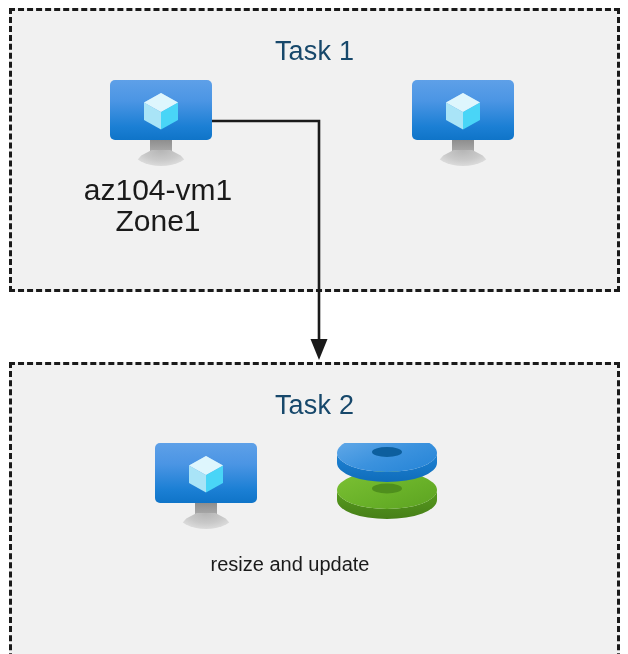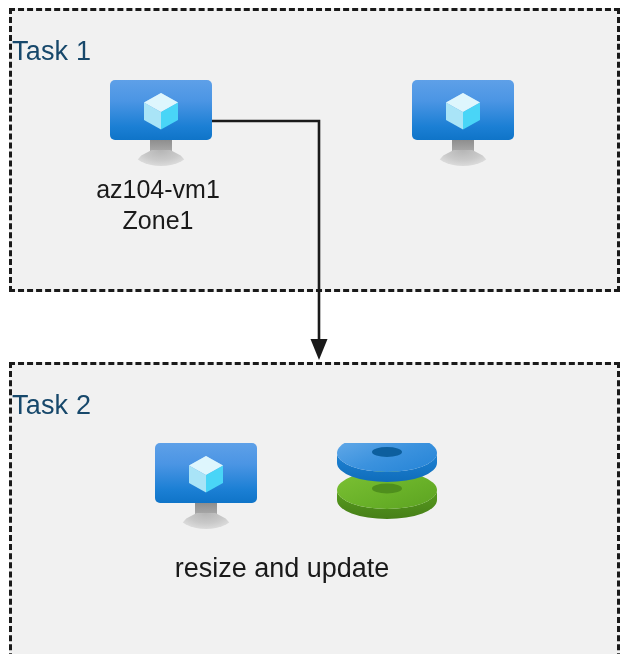--- a/index.html
+++ b/index.html
@@ -31,20 +31,21 @@
   }
   #task2-box {
     left: 9px;
     top: 362px;
     width: 611px;
     height: 352px;
   }
   .task-title {
     position: absolute;
     width: 100%;
+    text-align: center;
     color: #17486b;
     font-size: 27px;
     font-family: "Liberation Sans", sans-serif;
     letter-spacing: 0.2px;
   }
   #task1-title { top: 25px; }
   #task2-title { top: 25px; }
 
   
   .vm-icon {
@@ -92,35 +93,35 @@
     position: absolute;
     width: 104px;
     height: 86px;
   }
 
   
   .node-label {
     position: absolute;
     text-align: center;
     color: #1a1a1a;
-    font-size: 25px;
+    font-size: 30px;
     line-height: 31px;
     font-family: "Liberation Sans", sans-serif;
     white-space: pre-line;
   }
   #vm1-label { left: 28px; top: 174px; width: 260px; }
   #vm2-label { left: 330px; top: 174px; width: 260px; }
   #task2-caption {
     position: absolute;
-    left: 52px;
+    left: 60px;
     top: 553px;
     width: 460px;
     text-align: center;
     color: #1a1a1a;
-    font-size: 27px;
+    font-size: 20px;
     font-family: "Liberation Sans", sans-serif;
   }
 
   
   #connector {
     position: absolute;
     left: 0;
     top: 0;
     width: 628px;
     height: 654px;

